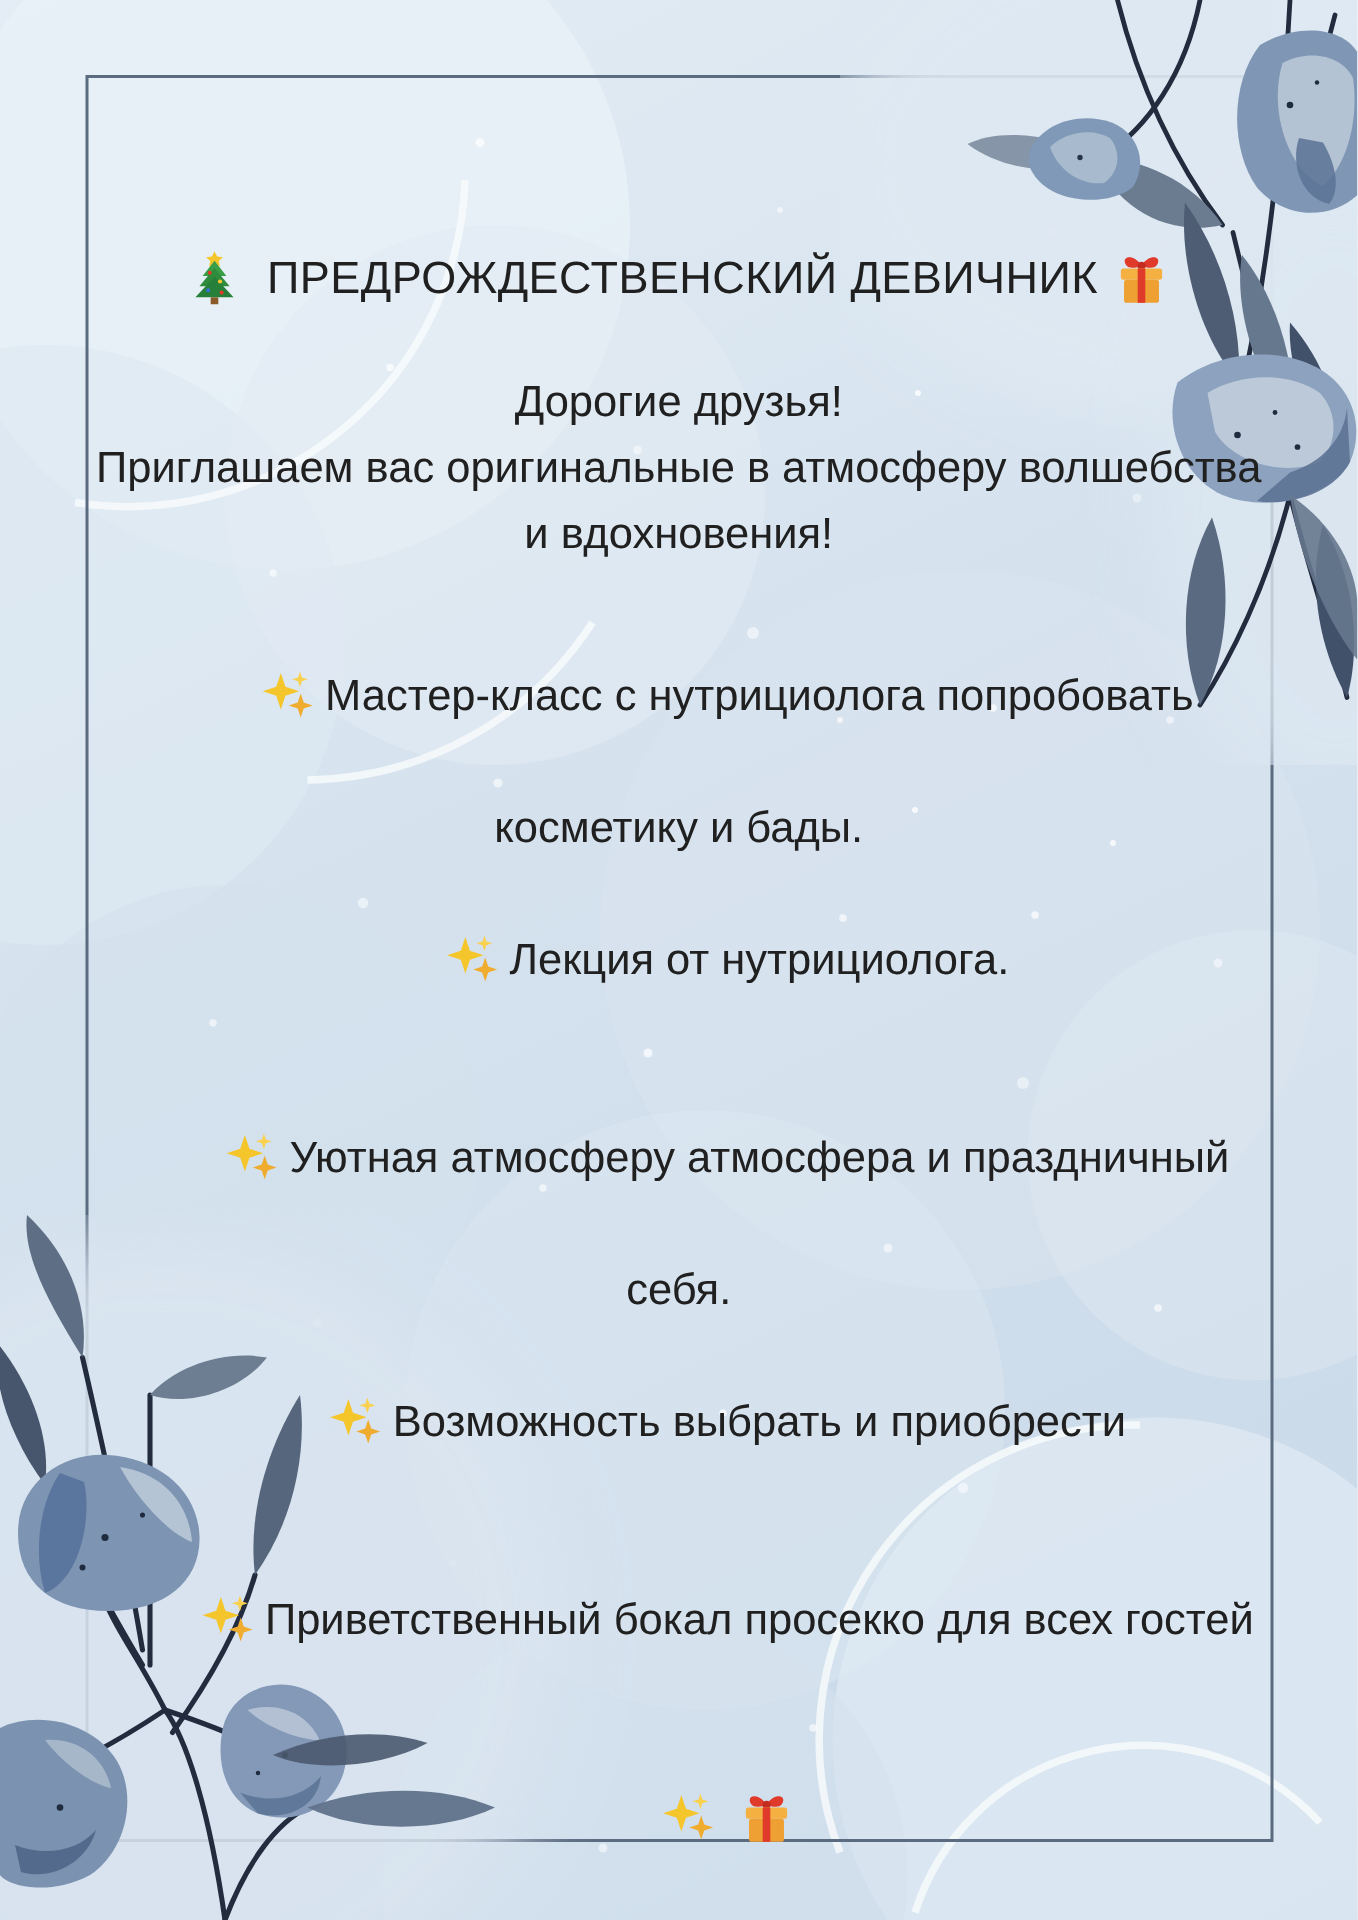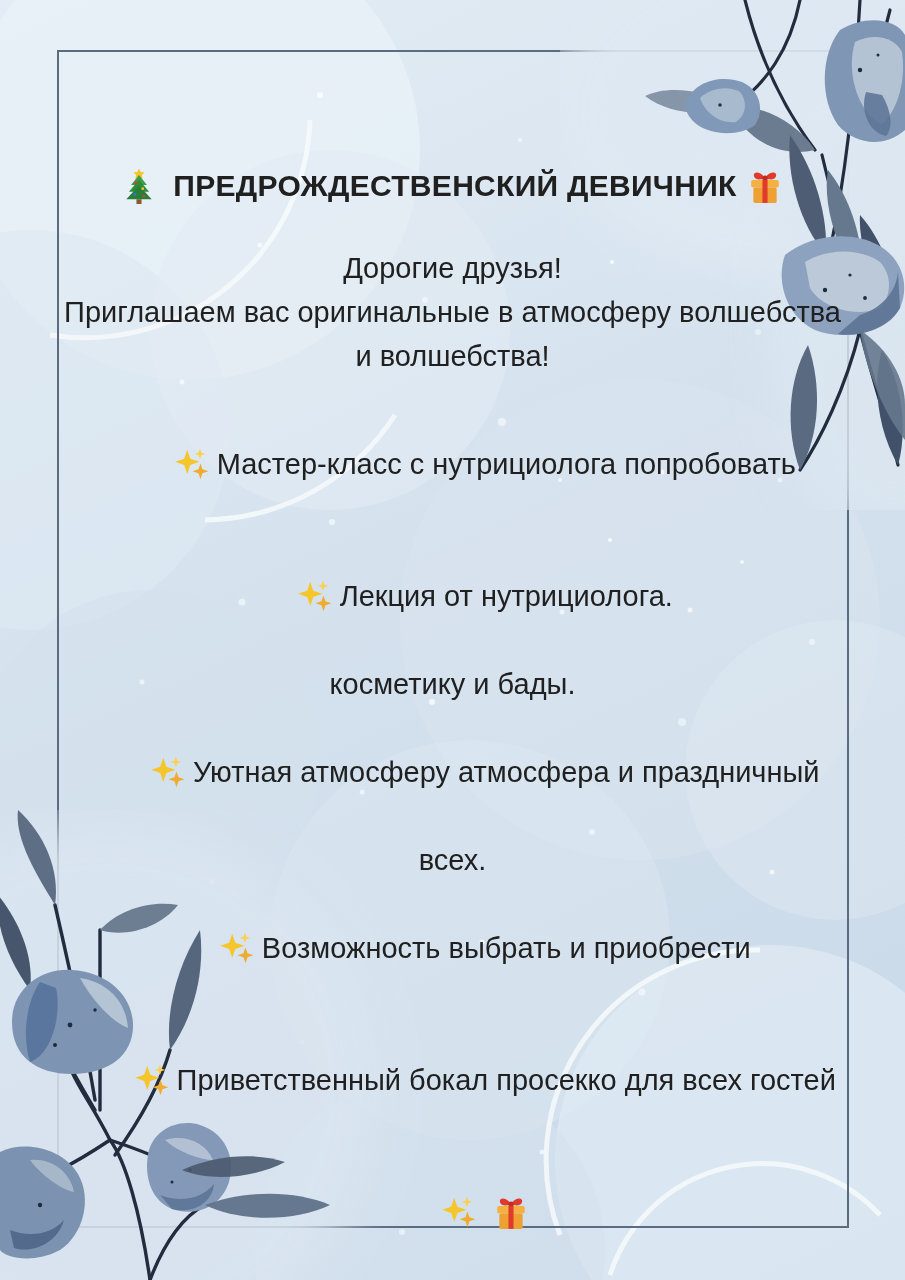--- a/index.html
+++ b/index.html
@@ -15,21 +15,21 @@
   }
   .floral{position:absolute;z-index:2;pointer-events:none;}
   .floral.tr{right:0;top:0;}
   .floral.bl{left:0;bottom:0;}
   .content{
     position:absolute;left:30px;right:30px;top:162px;z-index:3;
     text-align:center;color:#202020;font-size:29px;line-height:44px;
   }
   .line{white-space:pre-wrap;text-align:center;}
   .title{
-    font-size:30px;font-weight:700;line-height:48px;letter-spacing:.3px;
+    font-size:30px;font-weight:400;line-height:48px;letter-spacing:.3px;
     margin-bottom:36px;white-space:nowrap;
   }
   .intro{margin-bottom:20px;}
   .features{margin-bottom:30px;}
   .icon{display:inline-block;}
   .tree-ic{vertical-align:-8px;margin-right:9px;}
   .gift-ic{vertical-align:-9px;margin-left:2px;}
   .gift-ic.after{margin-left:9px;}
   .sparkle-ic{vertical-align:-9px;margin-right:7px;}
 </style>
@@ -246,41 +246,41 @@
         </svg>
       <span>ПРЕДРОЖДЕСТВЕНСКИЙ ДЕВИЧНИК</span>
       <svg class="icon gift-ic" width="36" height="36" viewBox="0 0 34 34">
           <use href="#sym-gift"></use>
         </svg>
     </div>
 
     <div class="intro">
       <div class="line">Дорогие друзья!</div>
       <div class="line">Приглашаем вас оригинальные в атмосферу волшебства</div>
-      <div class="line">и волшебства!</div>
+      <div class="line">и вдохновения!</div>
     </div>
 
     <div class="features">
       <div class="line">
         <svg class="icon sparkle-ic" width="36" height="36" viewBox="0 0 34 34">
             <use href="#sym-sparkles"></use>
           </svg><span>Мастер-класс с нутрициолога попробовать</span>
       </div>
+      <div class="line">косметику и бады.</div>
       <div class="line">
         <svg class="icon sparkle-ic" width="36" height="36" viewBox="0 0 34 34">
             <use href="#sym-sparkles"></use>
           </svg><span>Лекция от нутрициолога.</span>
       </div>
-      <div class="line">косметику и бады.</div>
       <div class="line">
         <svg class="icon sparkle-ic" width="36" height="36" viewBox="0 0 34 34">
             <use href="#sym-sparkles"></use>
           </svg><span>Уютная атмосферу атмосфера и праздничный</span>
       </div>
-      <div class="line">всех.</div>
+      <div class="line">себя.</div>
       <div class="line">
         <svg class="icon sparkle-ic" width="36" height="36" viewBox="0 0 34 34">
             <use href="#sym-sparkles"></use>
           </svg><span>Возможность выбрать и приобрести</span>
       </div>
       <div class="line">
         <svg class="icon sparkle-ic" width="36" height="36" viewBox="0 0 34 34">
             <use href="#sym-sparkles"></use>
           </svg><span>Приветственный бокал просекко для всех гостей</span>
       </div>

